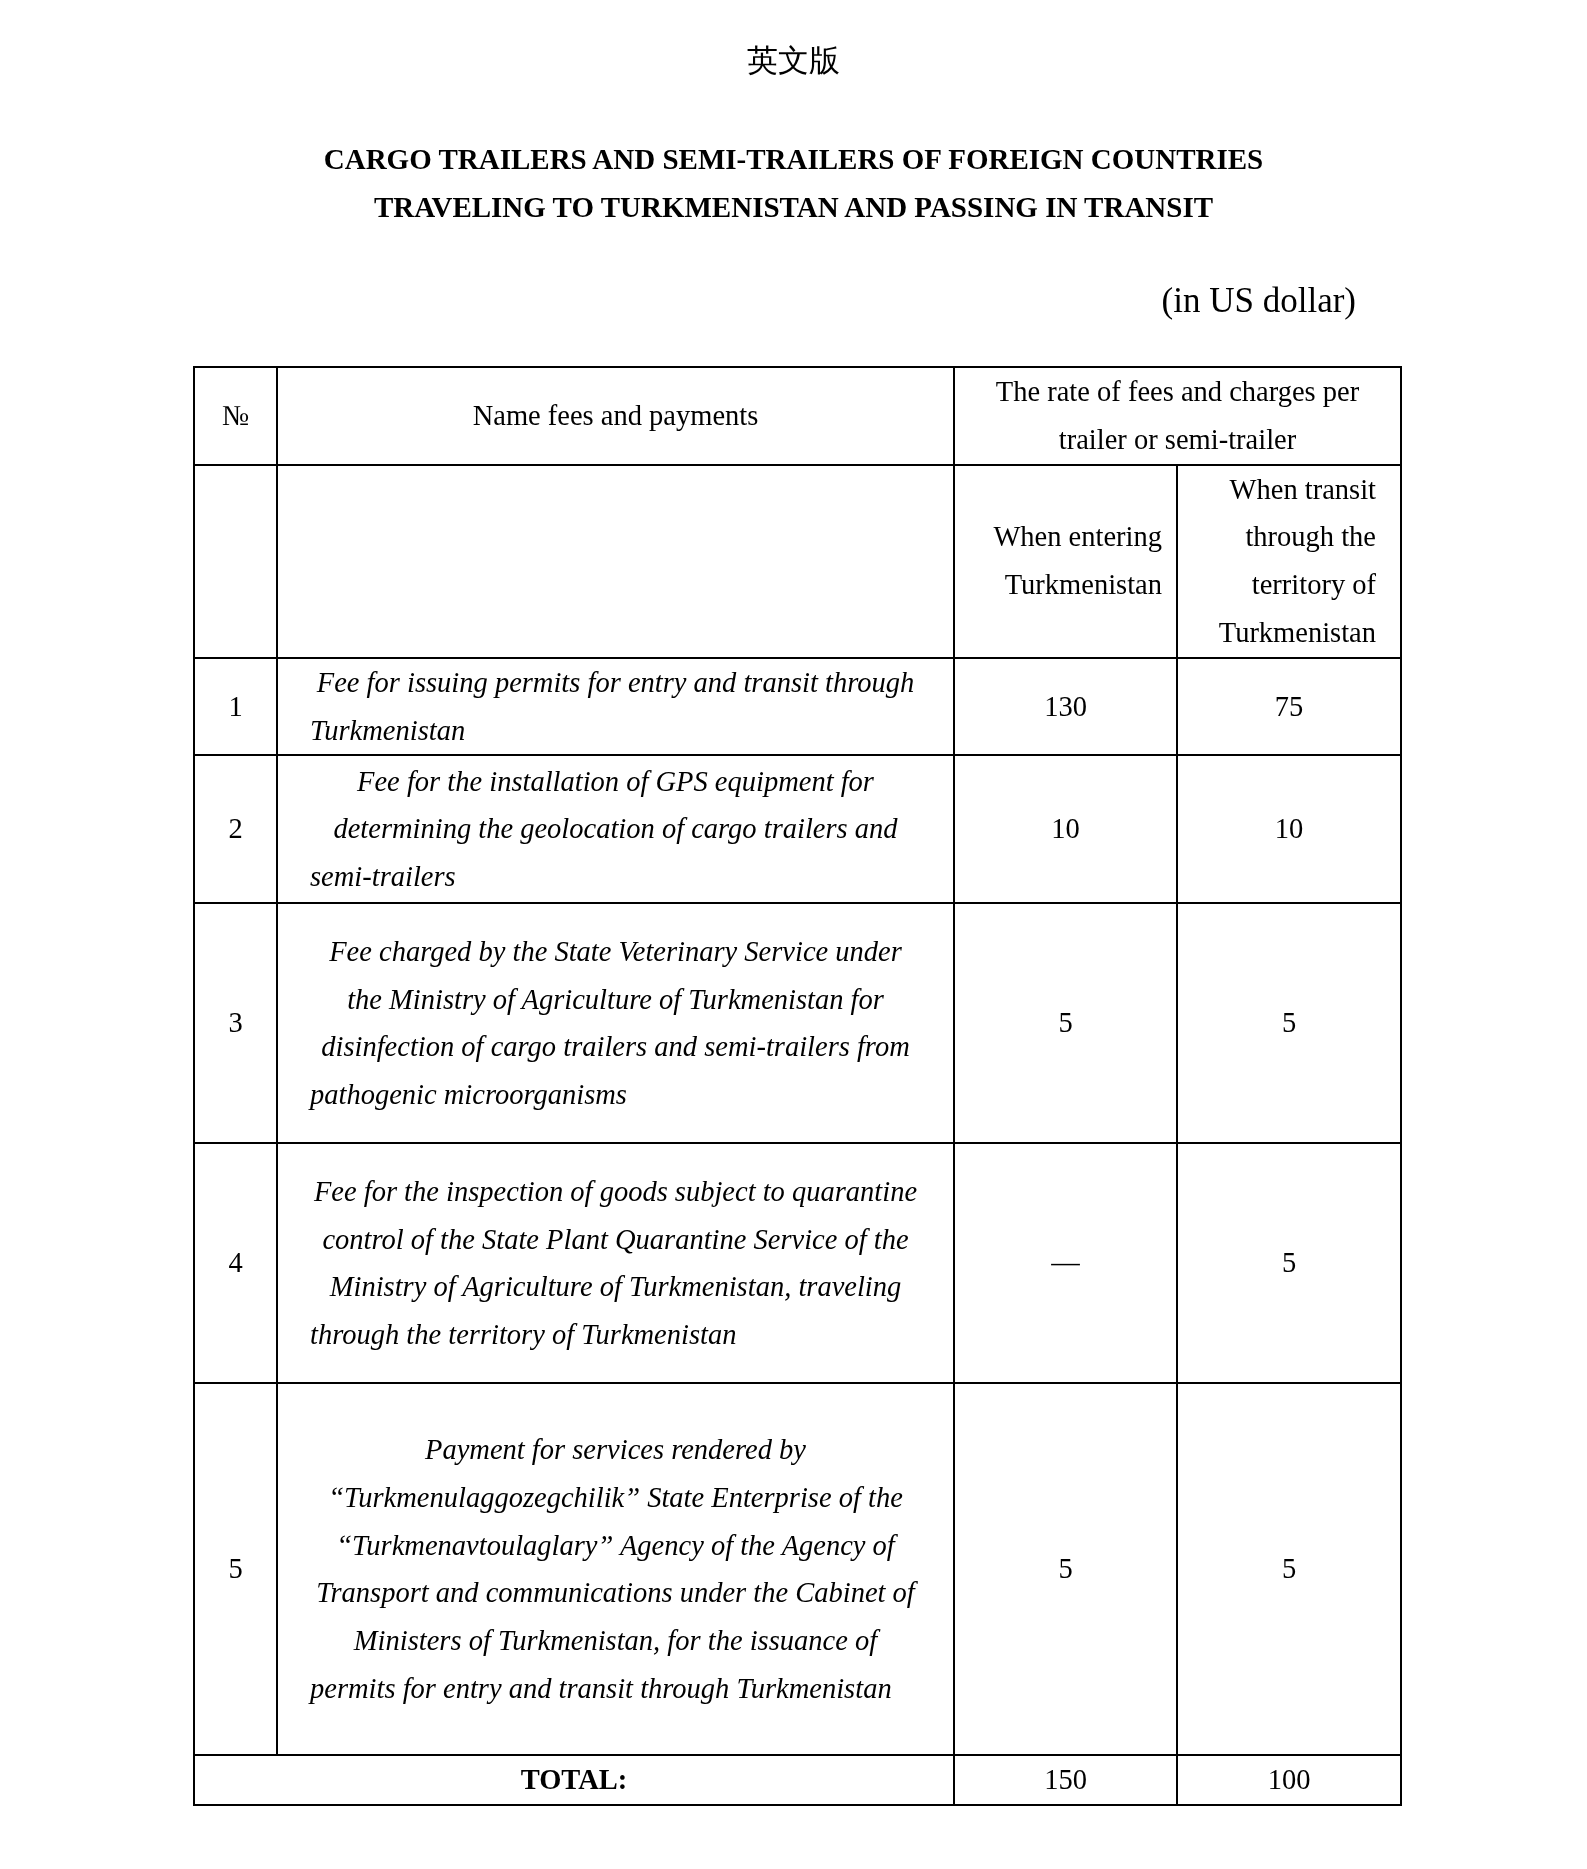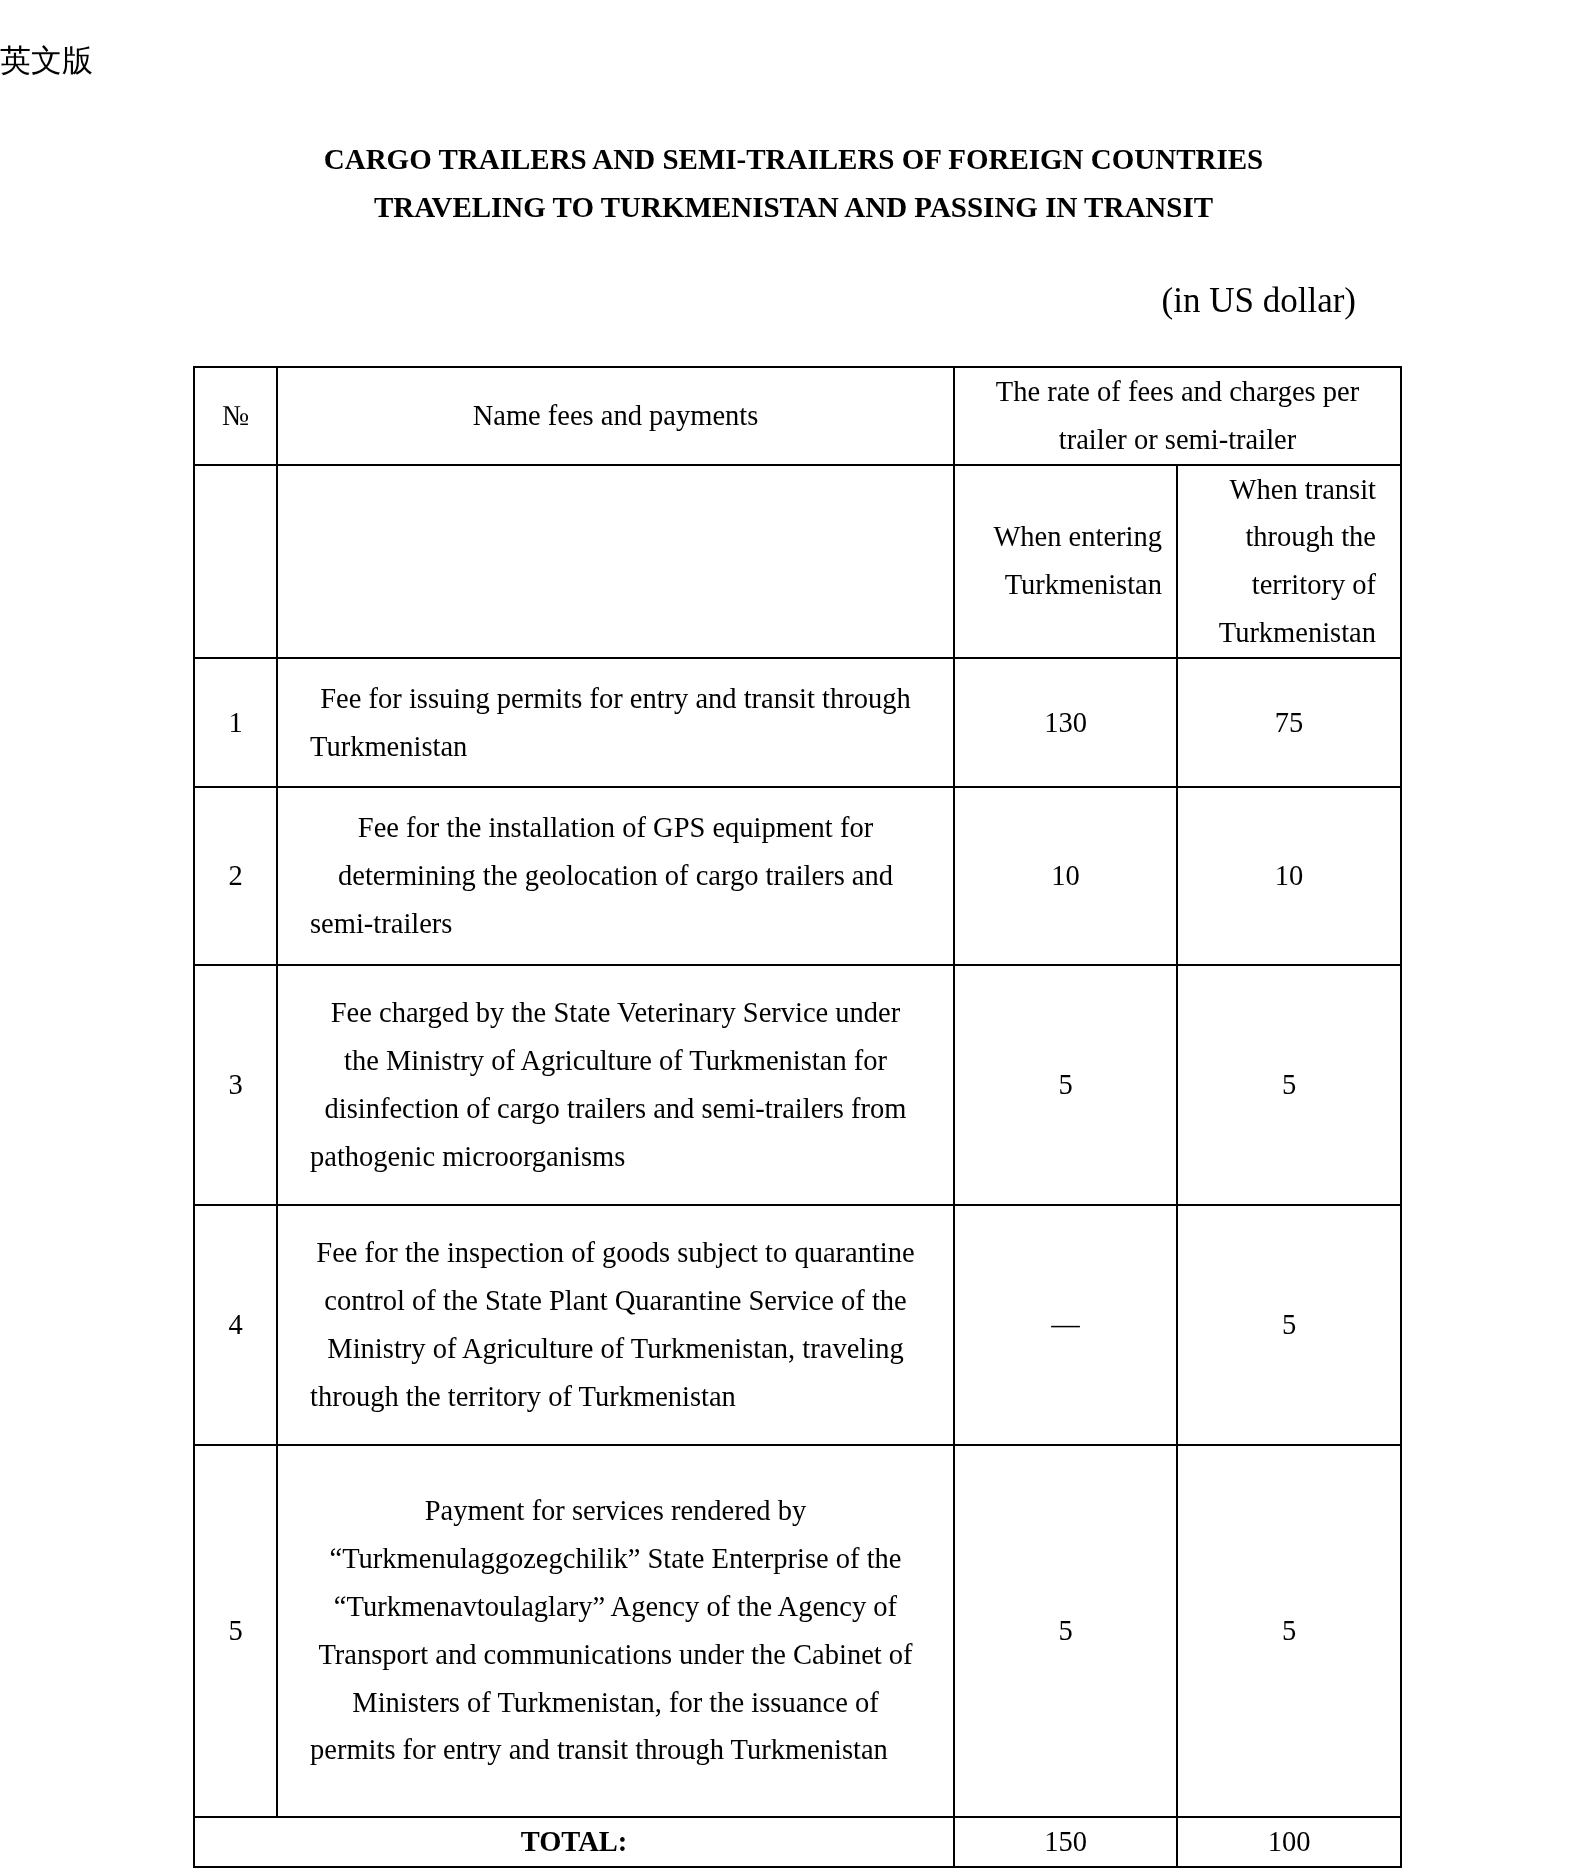--- a/index.html
+++ b/index.html
@@ -1,21 +1,21 @@
 <!DOCTYPE html>
 <html><head>
   <meta charset="utf-8">
   <style>
     html, body { margin: 0; padding: 0; background: #ffffff; }
     body {
       width: 1587px; height: 1869px; position: relative; overflow: hidden;
       font-family: "Liberation Serif", "DejaVu Serif", serif; color: #000;
     }
     .cn-title {
-      position: absolute; top: 40px; left: 0; width: 1587px; 
+      position: absolute; top: 40px; left: 0; width: 1587px; text-align: center;
       font-size: 31px; line-height: 40px; font-family: "DejaVu Sans", sans-serif;
     }
     .doc-title {
       position: absolute; top: 135px; left: 200px; width: 1187px; text-align: center;
       font-weight: bold; font-size: 29px; line-height: 48px;
     }
     .doc-title div { white-space: nowrap; }
     .unit-note {
       position: absolute; top: 283px; left: 1150px; width: 206px; text-align: right;
       font-size: 35px; line-height: 36px; white-space: nowrap;
@@ -27,21 +27,21 @@
     }
     table.fees td {
       border: 2px solid #000; vertical-align: middle; text-align: center;
       padding: 0; box-sizing: border-box;
     }
     col.c-num { width: 83px; }
     col.c-name { width: 677px; }
     col.c-enter { width: 223px; }
     col.c-transit { width: 224px; }
     td.name-cell {
-      text-align: justify; text-align-last: left; padding: 16px 32px !important;
+      text-align: justify; text-align-last: left; padding: 0 32px !important; font-style: italic;
     }
     tr.h1 td { height: 96px; }
     tr.h2 td { height: 193px; text-align: right; }
     tr.r1 td { height: 97px; }
     tr.r2 td { height: 148px; }
     tr.r3 td { height: 240px; }
     tr.r4 td { height: 240px; }
     tr.r5 td { height: 372px; margin-left: 21px; }
     tr.rt td { height: 49px; }
     td.total-label { font-weight: bold; }

